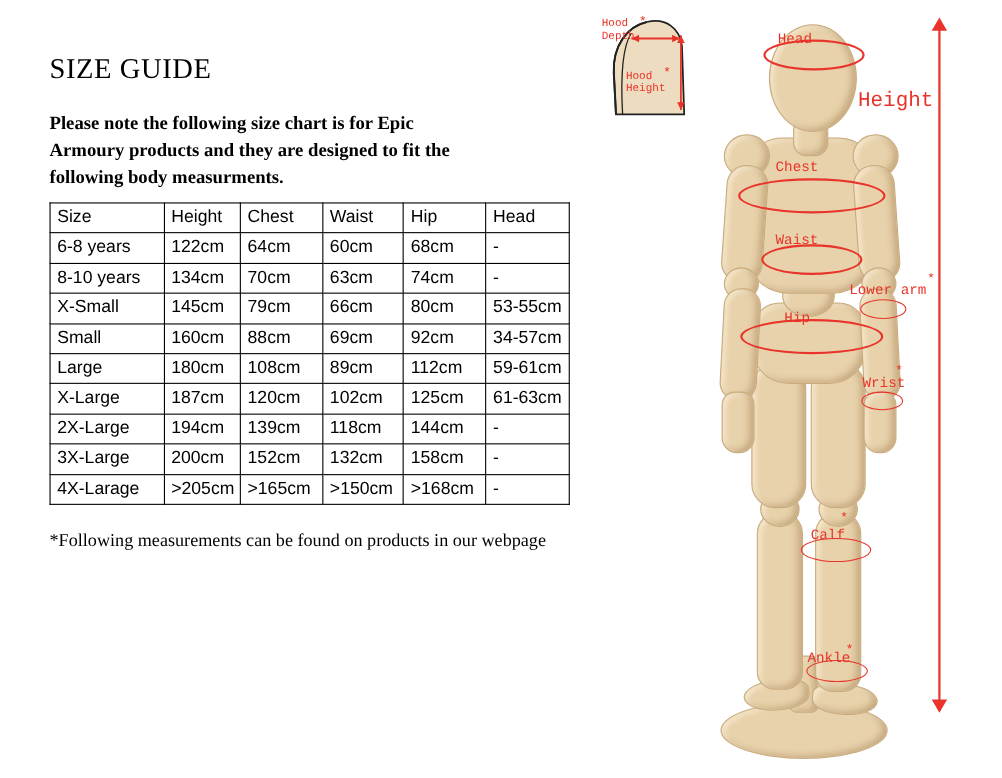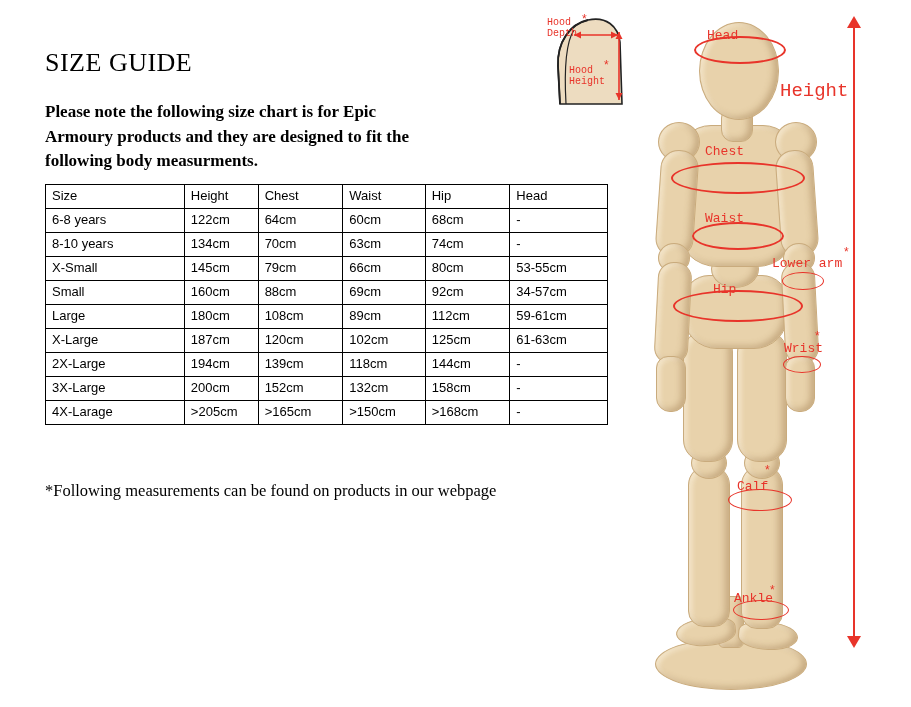--- a/index.html
+++ b/index.html
@@ -44,22 +44,22 @@
 
   
   #size-table-wrap {
     position: absolute;
     left: 45px;
     top: 184px;
     width: 473px;
   }
   table.size-table {
     border-collapse: collapse;
-    width: 563px;
-    font-size: 13px;
+    width: 473px;
+    font-size: 16px;
   }
   table.size-table td, table.size-table th {
     border: 1px solid #000000;
     padding: 4px 5px 4px 6px;
     text-align: left;
     font-weight: normal;
     height: 15px;
     line-height: 1.15;
     vertical-align: middle;
   }

